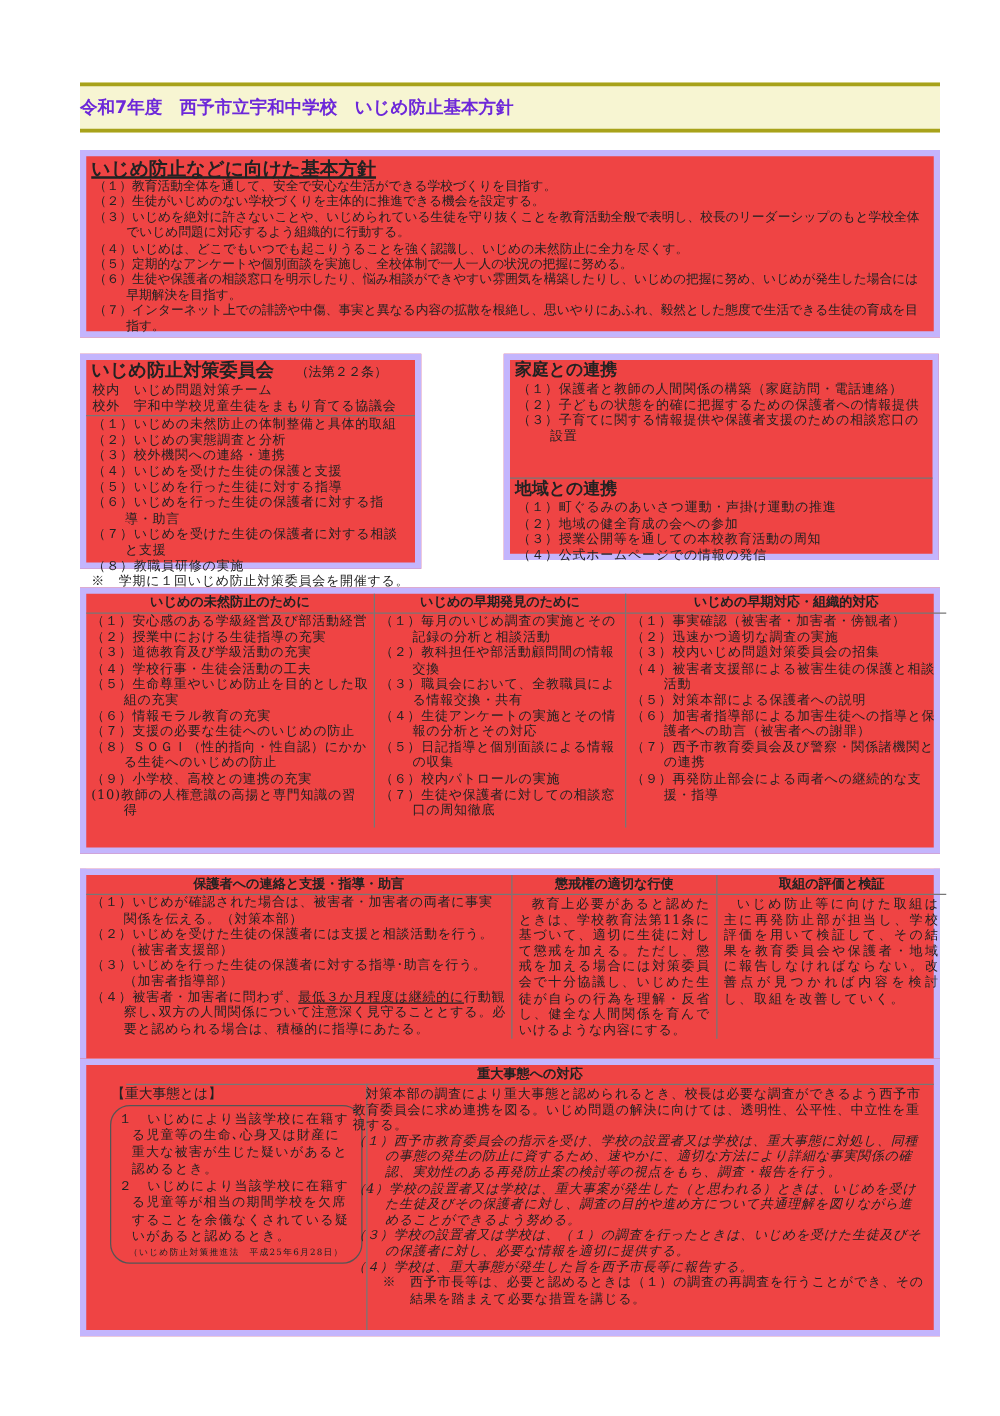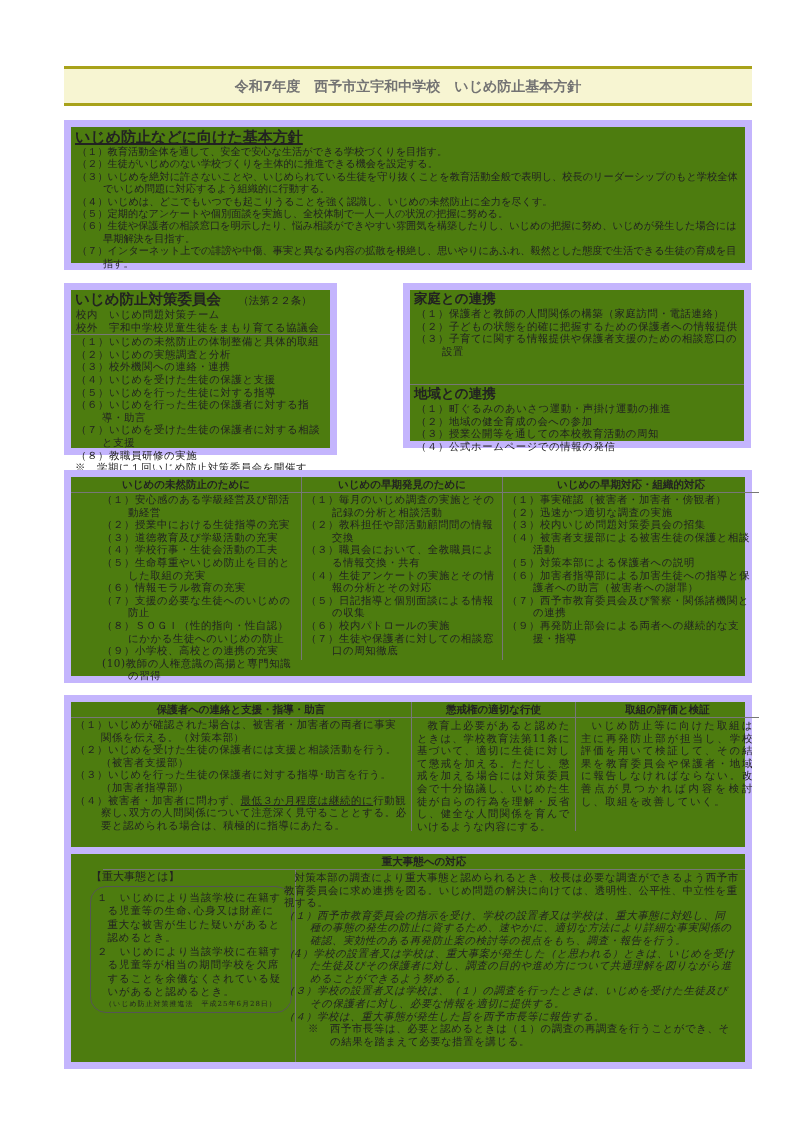--- a/index.html
+++ b/index.html
@@ -1,19 +1,19 @@
 <!DOCTYPE html>
 <html><head>
 <meta charset="utf-8">
 <style>
   html,body{margin:0;padding:0;background:#ffffff;}
   body{width:800px;height:1133px;position:relative;font-family:"DejaVu Serif","Liberation Serif",serif;color:#222;font-size:10.4px;line-height:12.6px;}
   .abs{position:absolute;box-sizing:border-box;}
-  .title-band{left:64px;top:66px;width:688px;height:40px;background:#f7f5d2;border-top:3px solid #a8a21a;border-bottom:3px solid #a8a21a;display:flex;align-items:center;justify-content:center;font-family:"DejaVu Sans","Liberation Sans",sans-serif;font-weight:bold;font-size:14px;color:#737373;}
-  .box{border:7px solid #c4b5fd;background:#4d7c0f;}
+  .title-band{left:64px;top:66px;width:688px;height:40px;background:#f7f5d2;border-top:3px solid #a8a21a;border-bottom:3px solid #a8a21a;display:flex;align-items:center;font-family:"DejaVu Sans","Liberation Sans",sans-serif;font-weight:bold;font-size:14px;color:#6d28d9;}
+  .box{border:5px solid #c4b5fd;background:#ef4444;}
   .heading-ul{font-family:"DejaVu Sans","Liberation Sans",sans-serif;font-weight:bold;font-size:15px;line-height:18px;text-decoration:underline;text-decoration-thickness:2px;padding-left:4px;}
   .heading-plain{font-family:"DejaVu Sans","Liberation Sans",sans-serif;font-weight:bold;font-size:13.5px;line-height:17px;padding-left:4px;}
   .list{margin:0;padding:0 4px 0 6px;list-style:none;}
   .list li{padding-left:26px;text-indent:-26px;}
   .colhead{font-family:"DejaVu Sans","Liberation Sans",sans-serif;font-weight:bold;font-size:10.5px;text-align:center;border-bottom:1px solid #777;line-height:14px;height:15px;}
   .cell{position:absolute;box-sizing:border-box;top:0;bottom:16px;border-right:1px solid #777;}
   .cell:last-child{border-right:none;}
   .para{padding:1px 5px 0 5px;text-indent:1em;text-align:justify;}
   .wide{letter-spacing:0.6px;}
   .rounded{border:1px solid #555;border-radius:16px;}
@@ -83,21 +83,21 @@
       <li>（２）地域の健全育成の会への参加</li>
       <li>（３）授業公開等を通しての本校教育活動の周知</li>
       <li>（４）公式ホームページでの情報の発信</li>
     </ul>
   </div>
 </div>
 
 <div class="abs box" style="left:64px;top:470px;width:688px;height:213px;">
   <div class="cell" style="left:0;width:231px;">
     <div class="colhead">いじめの未然防止のために</div>
-    <ul class="list wide" style="padding-left:4px;margin-left:27px;">
+    <ul class="list wide" style="padding-left:4px;">
       <li>（１）安心感のある学級経営及び部活動経営</li>
       <li>（２）授業中における生徒指導の充実</li>
       <li>（３）道徳教育及び学級活動の充実</li>
       <li>（４）学校行事・生徒会活動の工夫</li>
       <li>（５）生命尊重やいじめ防止を目的とした取組の充実</li>
       <li>（６）情報モラル教育の充実</li>
       <li>（７）支援の必要な生徒へのいじめの防止</li>
       <li>（８）ＳＯＧＩ（性的指向・性自認）にかかる生徒へのいじめの防止</li>
       <li>（９）小学校、高校との連携の充実</li>
       <li>(10)教師の人権意識の高揚と専門知識の習得</li>

